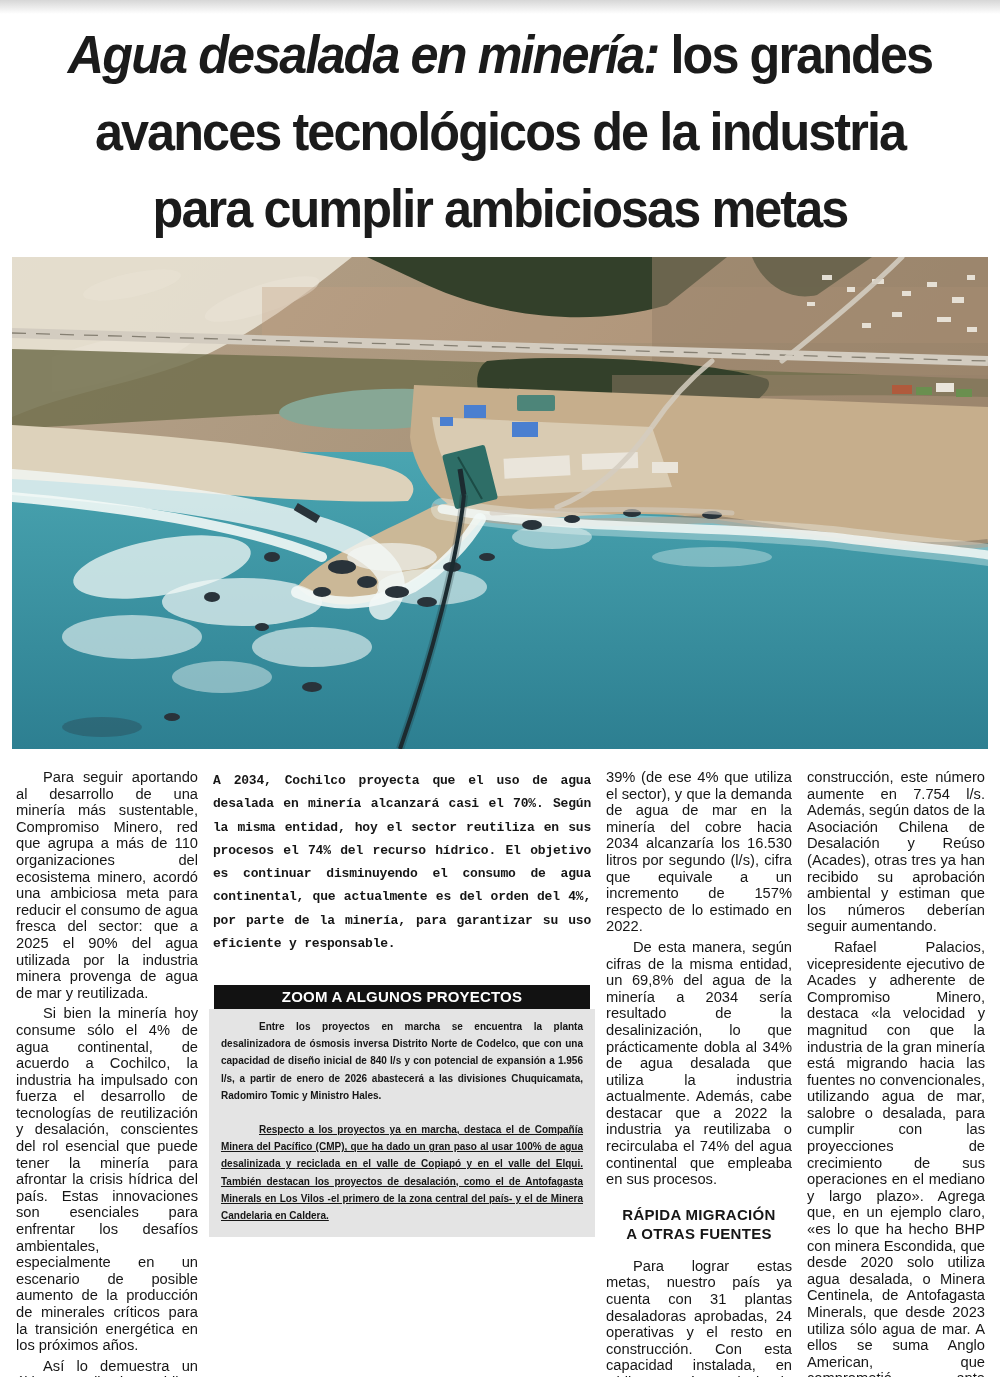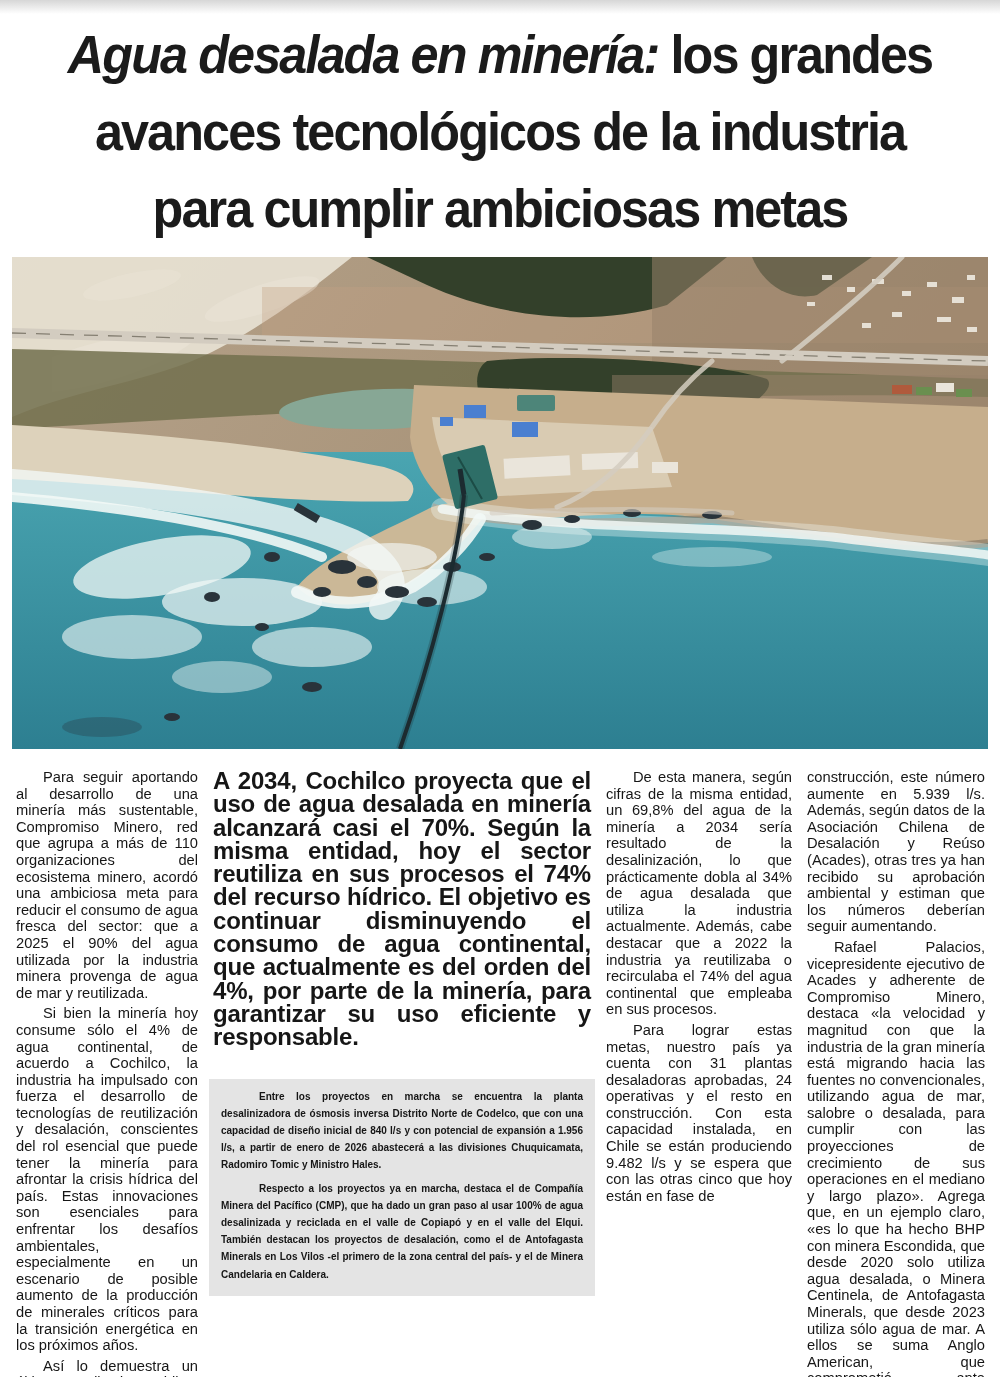--- a/index.html
+++ b/index.html
@@ -53,34 +53,34 @@
   .s-hill-b{stop-color:var(--p-hill-brown,#a08a6e);}
   
   .cols{
     margin:0 12px;display:grid;grid-template-columns:190px 386px 194px 186px;
     column-gap:7px;text-align:justify;
     font-size:14.7px;line-height:16.6px;
   }
   .cols p{margin:4px;text-indent:27px;hyphens:auto;-webkit-hyphens:auto;}
   .cols p.noindent{text-indent:0;}
   .intro{
-    font-weight:700;font-size:24px;line-height:23.3px;
-    text-indent:0 !important;letter-spacing:-.2px;
+    font-weight:700;font-size:13px;line-height:23.3px;
+    text-indent:0 !important;letter-spacing:-.2px;font-family:Liberation Mono, monospace;
   }
   .zoom-box{margin-top:30px;}
   .zoom-bar{
     margin:0 5px;background:var(--c-bar-bg,#121212);color:var(--c-bar-text,#ffffff);
     font-weight:700;font-size:15px;text-align:center;padding:4px 0 3px;letter-spacing:.2px;
   }
   .zoom-body{
     background:var(--c-box-bg,#e4e4e4);padding:9px 12px 13px;
     font-weight:700;font-size:10px;line-height:17.2px;
   }
   .zoom-body p{text-indent:38px;margin:0;hyphens:auto;-webkit-hyphens:auto;}
-  .zoom-body p + p{margin-top:6px;}
+  .zoom-body p + p{margin-top:17px;text-decoration:underline;}
   .subhead{
     font-weight:700;text-align:center;margin:17px 0 15px;
     font-size:15px;line-height:19px;letter-spacing:.3px;
   }
 </style>
 </head>
 <body>
 
 <header>
   <h1>
@@ -224,29 +224,35 @@
 <main class="cols">
   <div>
     <p>Para seguir aportando al desarrollo de una minería más sustentable, Compromiso Minero, red que agrupa a más de 110 organizaciones del ecosistema minero, acordó una ambiciosa meta para reducir el consumo de agua fresca del sector: que a 2025 el 90% del agua utilizada por la industria minera provenga de agua de mar y reutilizada.</p>
     <p>Si bien la minería hoy consume sólo el 4% de agua continental, de acuerdo a Cochilco, la industria ha impulsado con fuerza el desarrollo de tecnologías de reutilización y desalación, conscientes del rol esencial que puede tener la minería para afrontar la crisis hídrica del país. Estas innovaciones son esenciales para enfrentar los desafíos ambientales, especialmente en un escenario de posible aumento de la producción de minerales críticos para la transición energética en los próximos años.</p>
     <p>Así lo demuestra un último estudio de Cochilco, donde se estima que hacia 2034 el uso de agua dulce por parte de la industria disminuirá en</p>
   </div>
 
   <div>
     <p class="intro noindent">A 2034, Cochilco proyecta que el uso de agua desalada en minería alcanzará casi el 70%. Según la misma entidad, hoy el sector reutiliza en sus procesos el 74% del recurso hídrico. El objetivo es continuar disminuyendo el consumo de agua continental, que actualmente es del orden del 4%, por parte de la minería, para garantizar su uso eficiente y responsable.</p>
     <section class="zoom-box">
+      <div class="zoom-bar">ZOOM A ALGUNOS PROYECTOS</div>
       <div class="zoom-body">
         <p>Entre los proyectos en marcha se encuentra la planta desalinizadora de ósmosis inversa Distrito Norte de Codelco, que con una capacidad de diseño inicial de 840 l/s y con potencial de expansión a 1.956 l/s, a partir de enero de 2026 abastecerá a las divisiones Chuquicamata, Radomiro Tomic y Ministro Hales.</p>
         <p>Respecto a los proyectos ya en marcha, destaca el de Compañía Minera del Pacífico (CMP), que ha dado un gran paso al usar 100% de agua desalinizada y reciclada en el valle de Copiapó y en el valle del Elqui. También destacan los proyectos de desalación, como el de Antofagasta Minerals en Los Vilos -el primero de la zona central del país- y el de Minera Candelaria en Caldera.</p>
       </div>
     </section>
   </div>
 
   <div>
+    <p class="noindent">39% (de ese 4% que utiliza el sector), y que la demanda de agua de mar en la minería del cobre hacia 2034 alcanzaría los 16.530 litros por segundo (l/s), cifra que equivale a un incremento de 157% respecto de lo estimado en 2022.</p>
     <p>De esta manera, según cifras de la misma entidad, un 69,8% del agua de la minería a 2034 sería resultado de la desalinización, lo que prácticamente dobla al 34% de agua desalada que utiliza la industria actualmente. Además, cabe destacar que a 2022 la industria ya reutilizaba o recirculaba el 74% del agua continental que empleaba en sus procesos.</p>
+    <div class="subhead">
+      <div>RÁPIDA MIGRACIÓN</div>
+      <div>A OTRAS FUENTES</div>
+    </div>
     <p>Para lograr estas metas, nuestro país ya cuenta con 31 plantas desaladoras aprobadas, 24 operativas y el resto en construcción. Con esta capacidad instalada, en Chile se están produciendo 9.482 l/s y se espera que con las otras cinco que hoy están en fase de</p>
   </div>
 
   <div>
-    <p class="noindent">construcción, este número aumente en 5.939 l/s. Además, según datos de la Asociación Chilena de Desalación y Reúso (Acades), otras tres ya han recibido su aprobación ambiental y estiman que los números deberían seguir aumentando.</p>
+    <p class="noindent">construcción, este número aumente en 7.754 l/s. Además, según datos de la Asociación Chilena de Desalación y Reúso (Acades), otras tres ya han recibido su aprobación ambiental y estiman que los números deberían seguir aumentando.</p>
     <p>Rafael Palacios, vicepresidente ejecutivo de Acades y adherente de Compromiso Minero, destaca «la velocidad y magnitud con que la industria de la gran minería está migrando hacia las fuentes no convencionales, utilizando agua de mar, salobre o desalada, para cumplir con las proyecciones de crecimiento de sus operaciones en el mediano y largo plazo». Agrega que, en un ejemplo claro, «es lo que ha hecho BHP con minera Escondida, que desde 2020 solo utiliza agua desalada, o Minera Centinela, de Antofagasta Minerals, que desde 2023 utiliza sólo agua de mar. A ellos se suma Anglo American, que comprometió ante Naciones Unidas dejar de utilizar agua continental en Los Bronces a partir de 2030».</p>
   </div>
 </main>
 
 </body></html>

